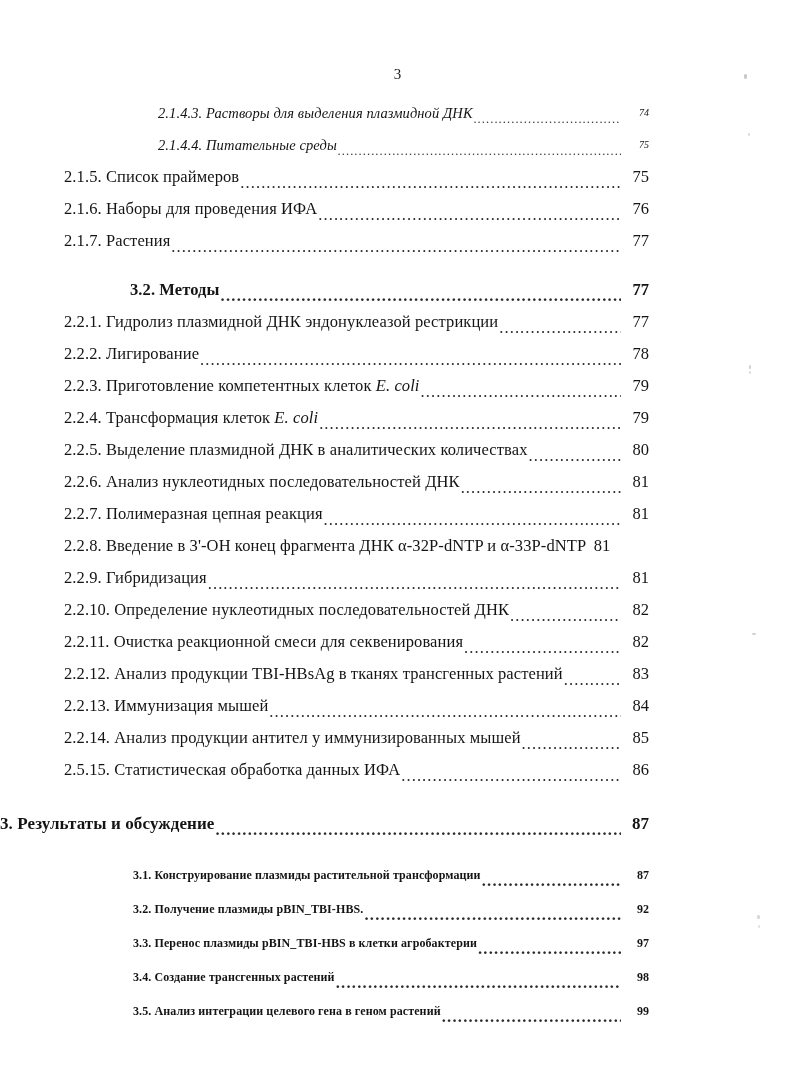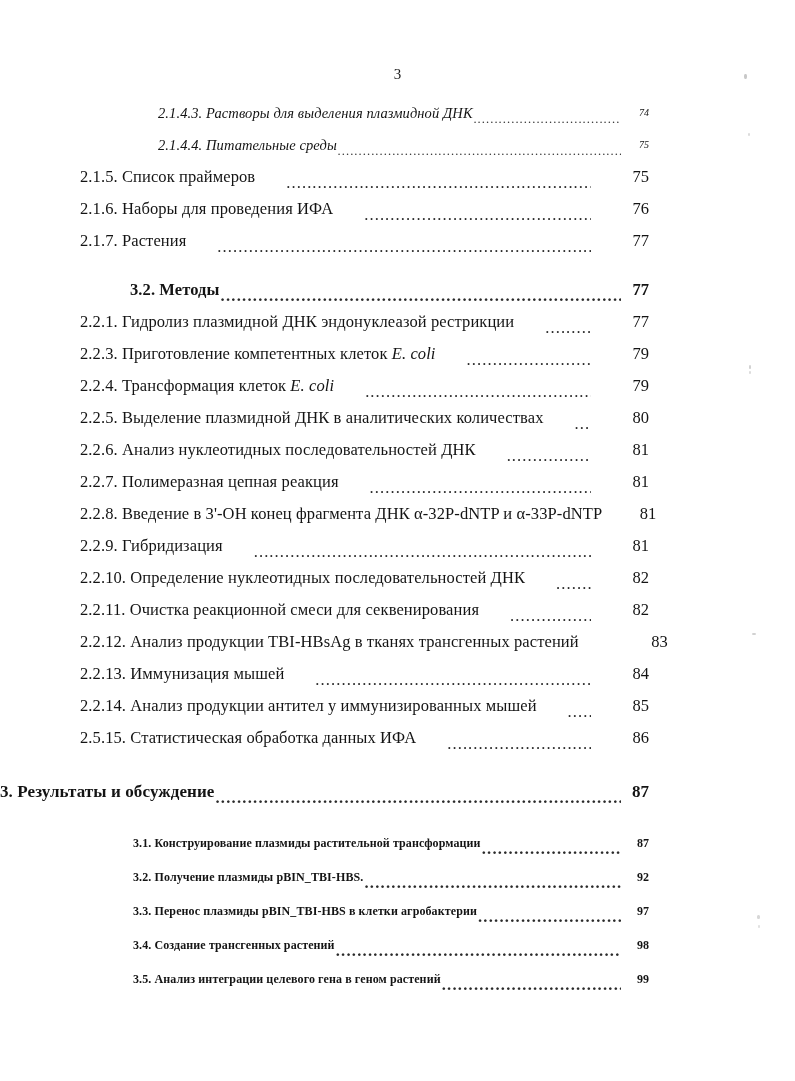--- a/index.html
+++ b/index.html
@@ -76,22 +76,21 @@
   
   .lvl-sub {            
     padding-left: 158px;
     font-style: italic;
   }
   .lvl-sub .title { font-size: 14.5px; font-style: italic; }
   .lvl-sub .pageno { font-size: 10px; font-style: italic; }
   .lvl-sub .leader { font-size: 13px; letter-spacing: 0.95px; color: #3a3a3a; }
 
   .lvl-3 {              
-    padding-left: 80px;
-    gap: 30px;
+    padding-left: 64px;
   }
 
   .lvl-2 {              
     padding-left: 130px;
     font-weight: bold;
   }
   .lvl-2 .title, .lvl-2 .pageno { font-weight: bold; }
   .lvl-2 .leader { font-weight: bold; letter-spacing: 1.25px; }
 
   .lvl-1 {              
@@ -157,20 +156,25 @@
       </div>
       <div class="toc-entry lvl-2 gap-before">
         <span class="title">3.2. Методы</span>
         <span class="leader"></span>
         <span class="pageno">77</span>
       </div>
       <div class="toc-entry lvl-3">
         <span class="title">2.2.1. Гидролиз плазмидной ДНК эндонуклеазой рестрикции</span>
         <span class="leader"></span>
         <span class="pageno">77</span>
+      </div>
+      <div class="toc-entry lvl-3">
+        <span class="title">2.2.2. Лигирование</span>
+        <span class="leader"></span>
+        <span class="pageno">78</span>
       </div>
       <div class="toc-entry lvl-3">
         <span class="title">2.2.3. Приготовление компетентных клеток <em class="sci">E. coli</em></span>
         <span class="leader"></span>
         <span class="pageno">79</span>
       </div>
       <div class="toc-entry lvl-3">
         <span class="title">2.2.4. Трансформация клеток <em class="sci">E. coli</em></span>
         <span class="leader"></span>
         <span class="pageno">79</span>

